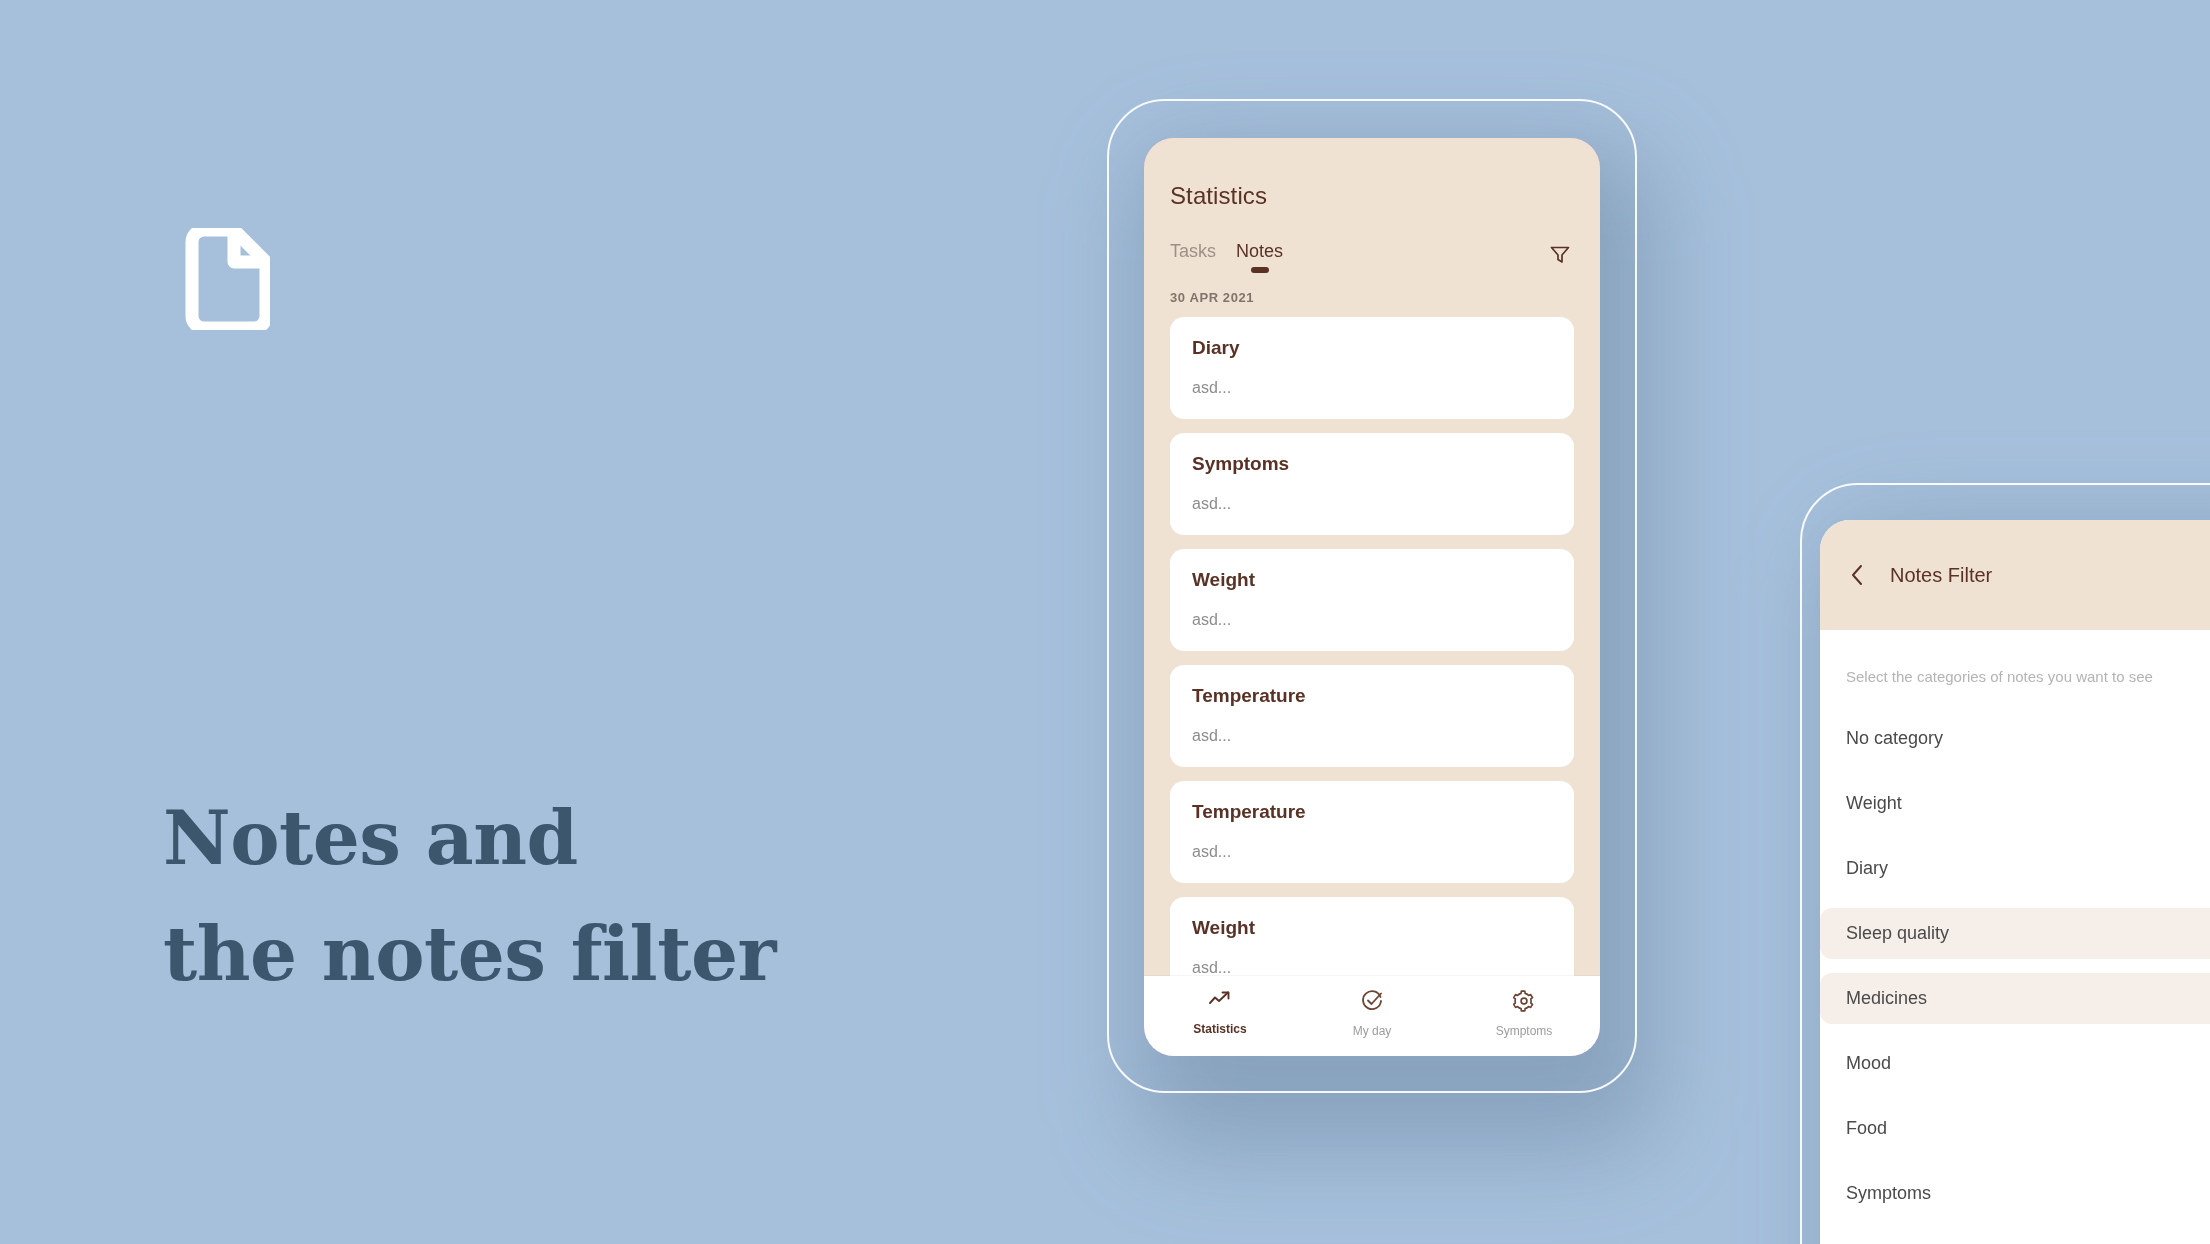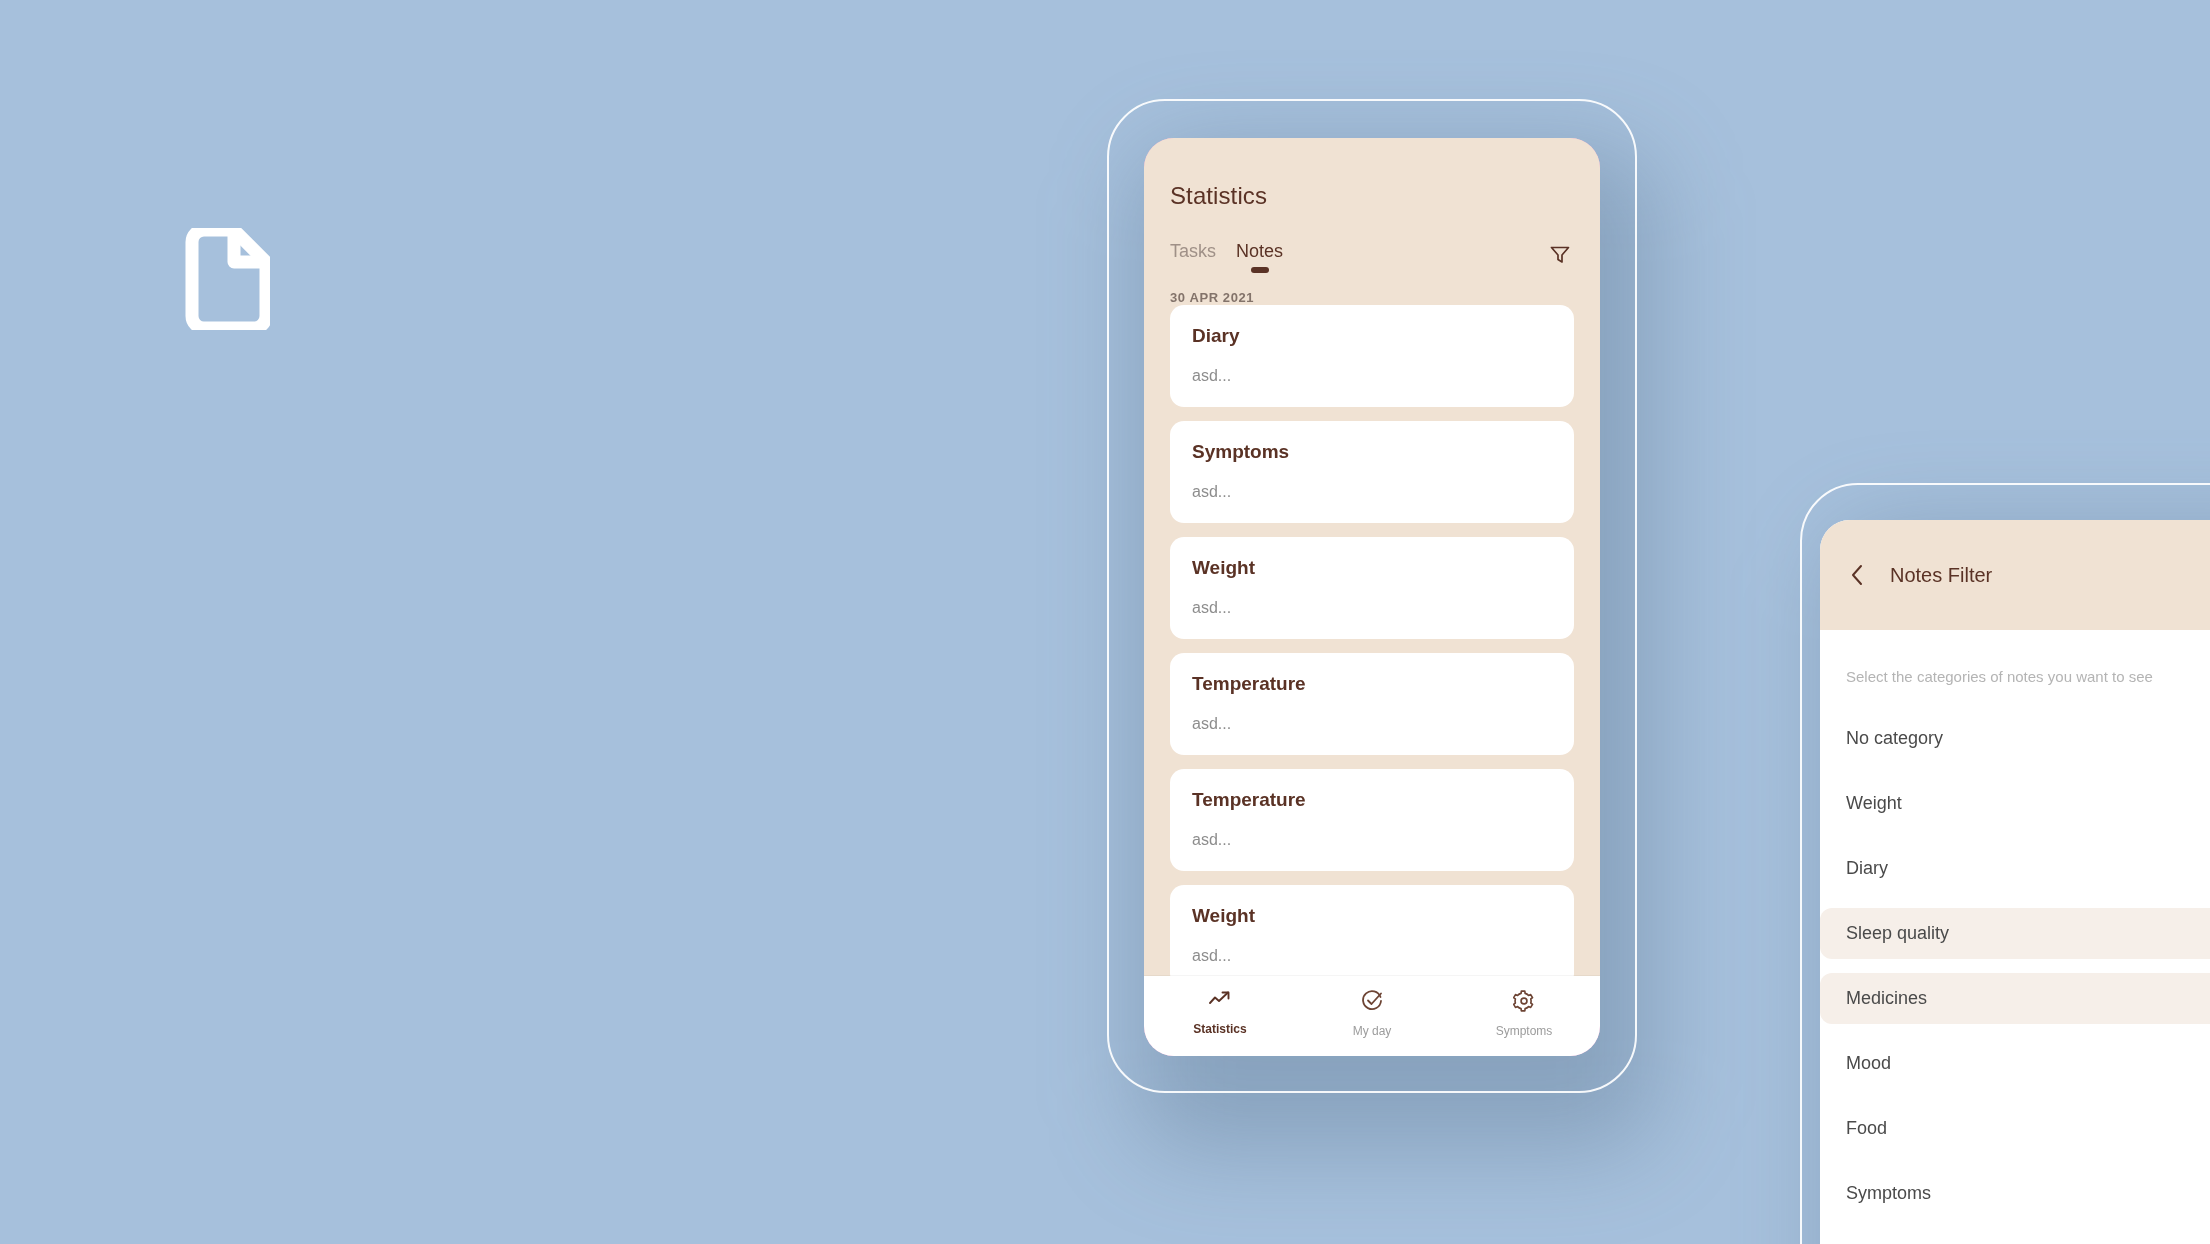--- a/index.html
+++ b/index.html
@@ -157,20 +157,21 @@
     justify-content: center;
   }
   .filter-btn svg { display: block; }
 
   .date-label {
     font-size: 13px;
     font-weight: 700;
     letter-spacing: 0.6px;
     color: #83736a;
     margin-top: 22px;
+    padding-bottom: 12px;
   }
 
   .notes-list {
     flex: 1 1 auto;
     background: #f0e2d3;
     padding: 0 26px;
     overflow: hidden;
   }
   .note-card {
     background: #ffffff;
@@ -261,20 +262,22 @@
 
 <div class="promo">
 
   <div class="doc-icon">
     <svg viewBox="0 0 92 102" fill="none" xmlns="http://www.w3.org/2000/svg">
       <path d="M14 14 A12 12 0 0 1 26 2 H56 L88 34 V88 A12 12 0 0 1 76 100 H26 A12 12 0 0 1 14 88 Z" stroke="#ffffff" stroke-width="13" stroke-linejoin="round"></path>
       <path d="M56 2 V34 H88" stroke="#ffffff" stroke-width="13" stroke-linejoin="round"></path>
     </svg>
   </div>
 
+  <div class="promo-heading">Notes and
+the notes filter</div>
 </div>
 
 <div class="phone-shadow" id="phone-center-shadow"></div>
 <div class="phone-frame" id="phone-center-frame"></div>
 
 <div id="phone-center-screen">
 
   <div class="stat-header">
     <div class="stat-title">Statistics</div>
 

